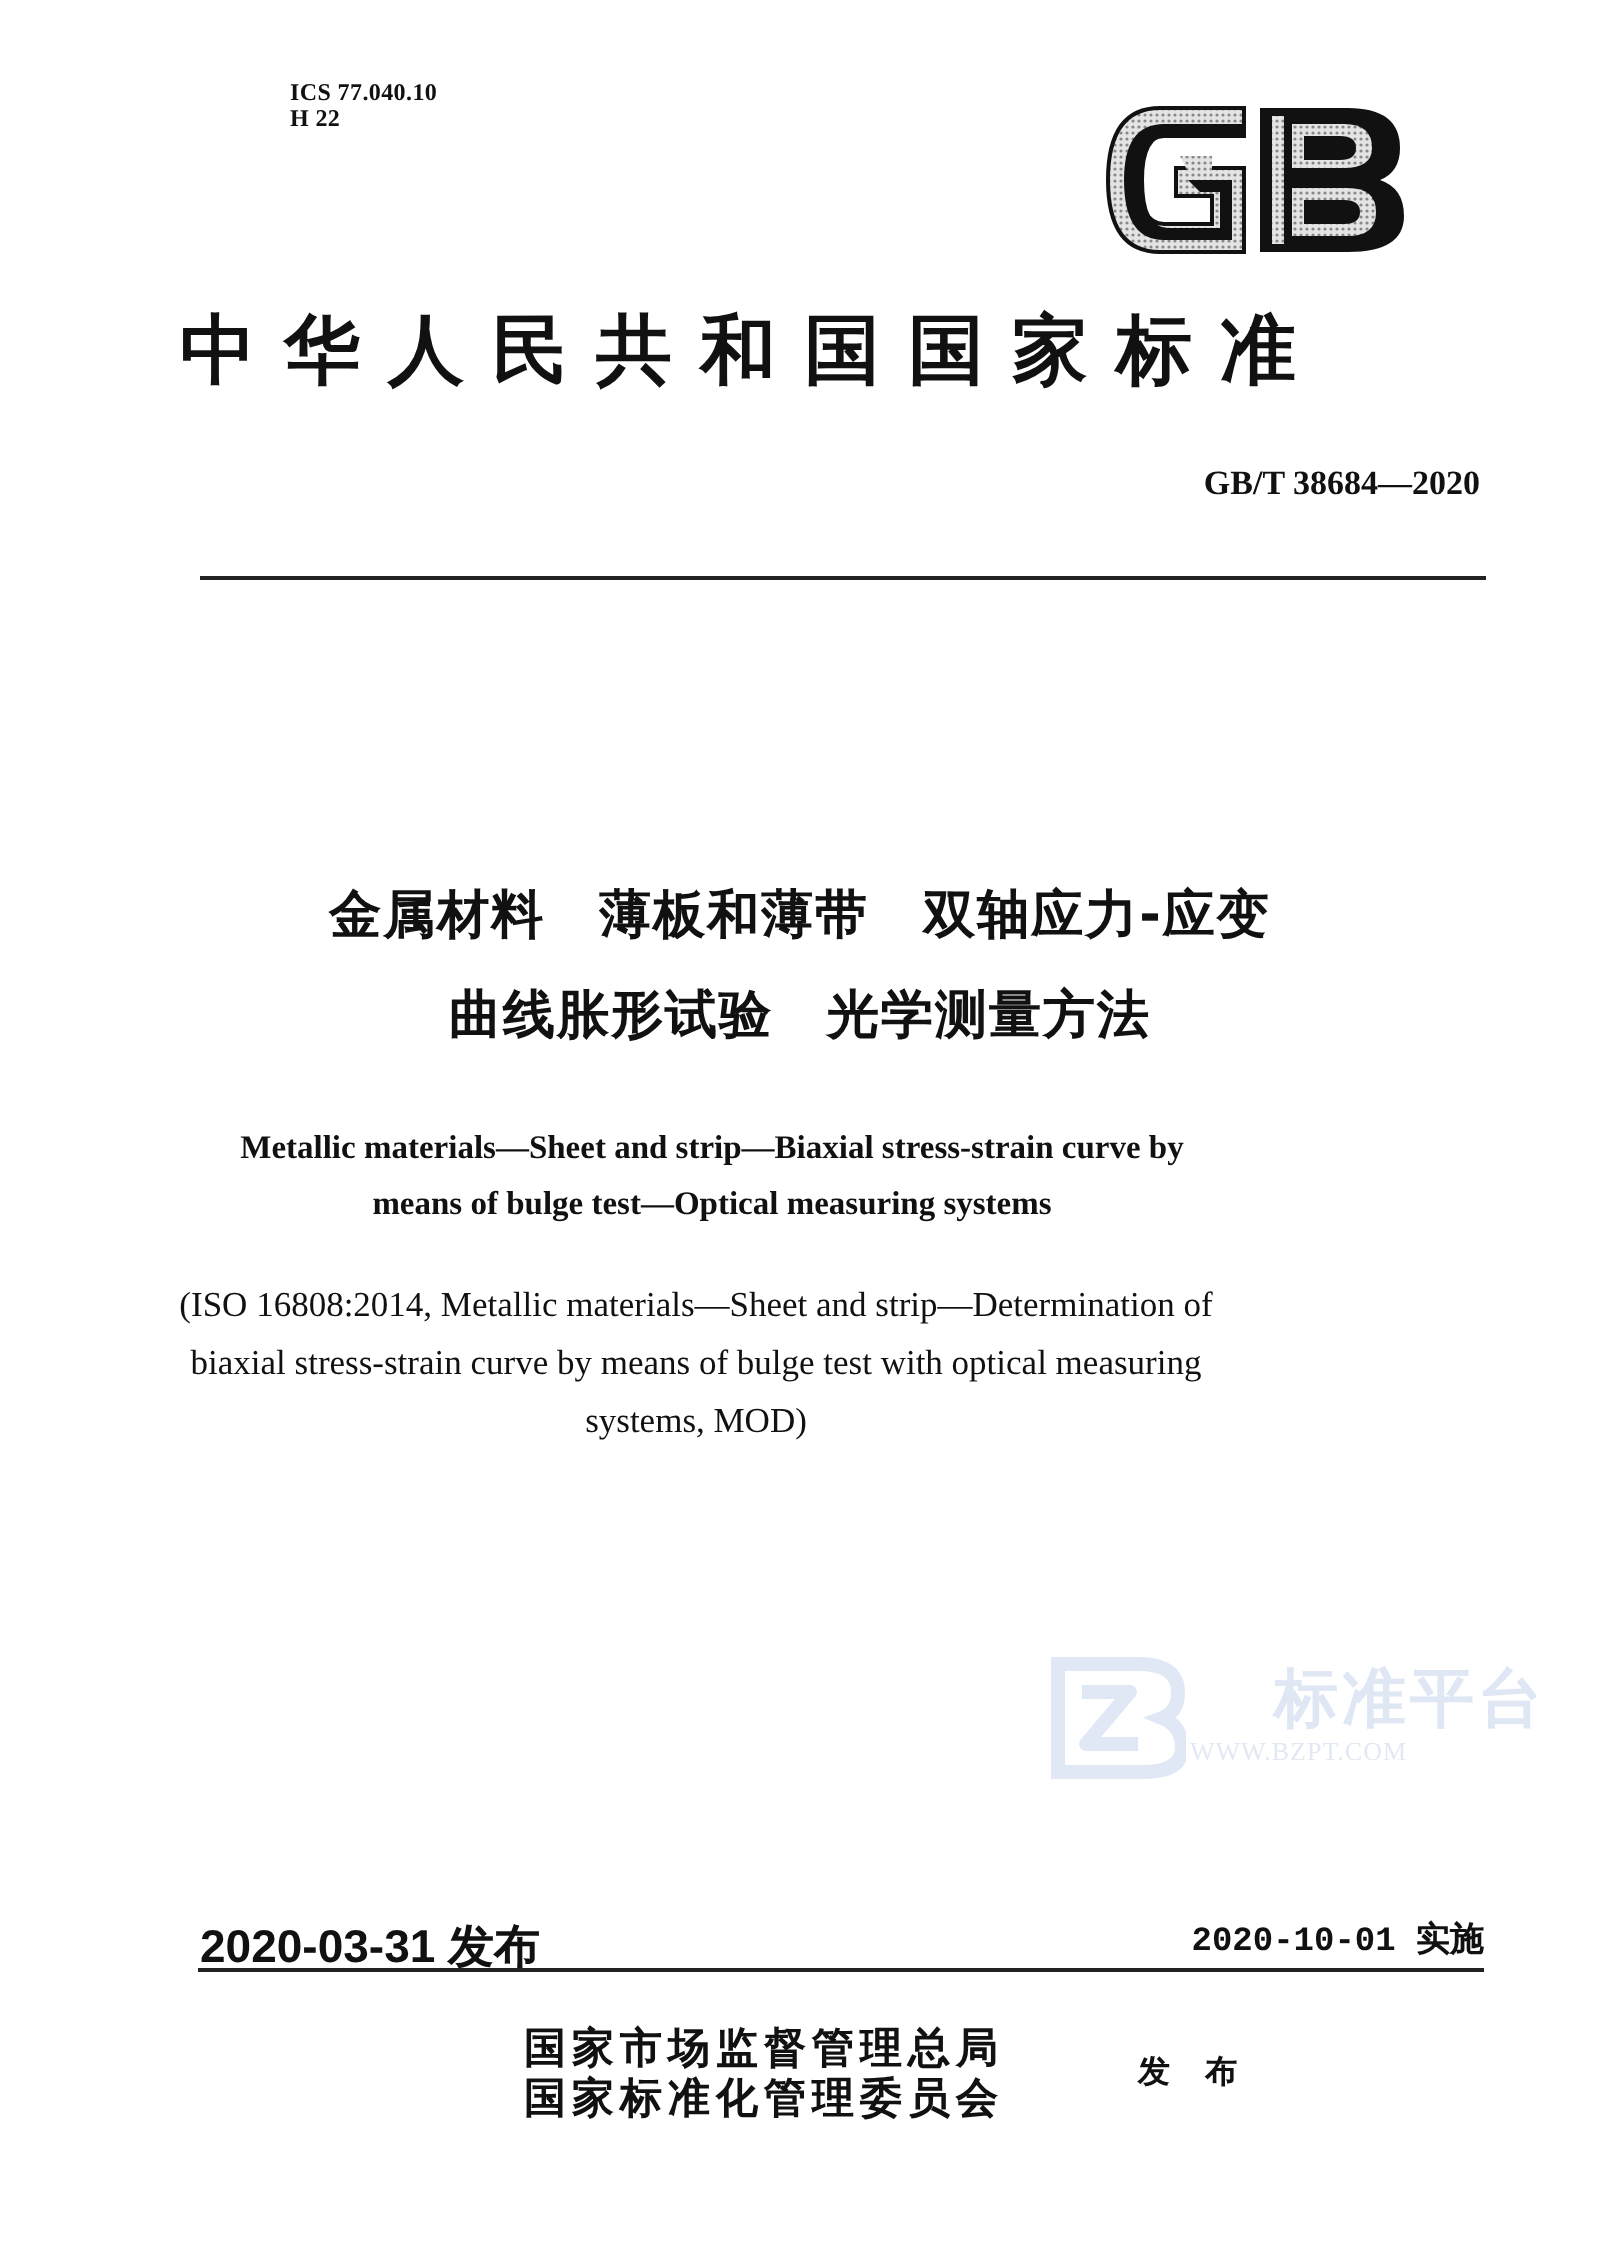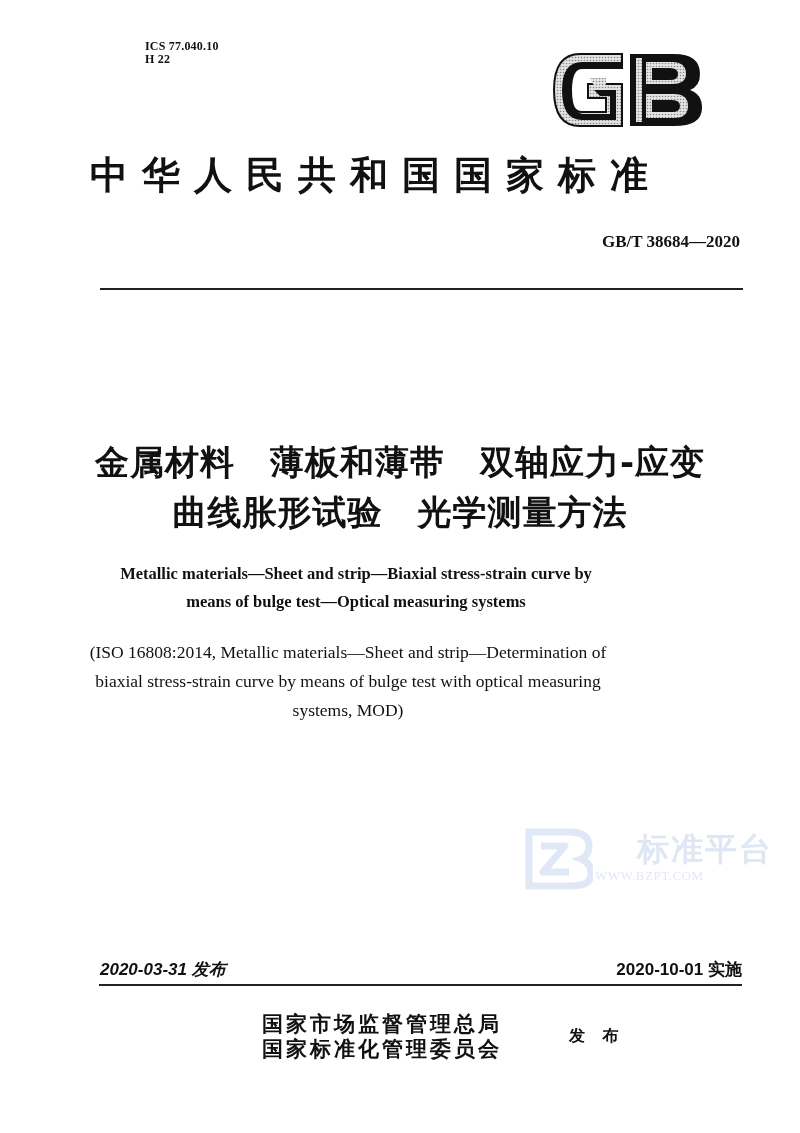--- a/index.html
+++ b/index.html
@@ -14,36 +14,36 @@
     .logo { left: 550px; top: 50px; width: 155px; height: 80px; }
 
     .national-title { left: 90px; top: 150px; width: 660px; font-size: 38px; font-weight: bold; letter-spacing: 14px; white-space: nowrap; font-family: "DejaVu Serif", serif; }
 
     .std-code { right: 60px; top: 232px; font-size: 17px; font-weight: bold; white-space: nowrap; }
 
     .rule { height: 2px; background: #222; }
     .rule-top { left: 100px; top: 288px; width: 643px; }
     .rule-bottom { left: 99px; top: 984px; width: 643px; }
 
-    .cn-title { left: 0; width: 800px; text-align: center; font-size: 34px; font-weight: bold; letter-spacing: 1px; white-space: pre; font-family: "DejaVu Sans", sans-serif; }
+    .cn-title { left: 0; width: 800px; text-align: center; font-size: 26px; font-weight: bold; letter-spacing: 1px; white-space: pre; font-family: "DejaVu Sans", sans-serif; }
     .cn-title.l1 { top: 440px; }
     .cn-title.l2 { top: 490px; }
 
     .en-title { left: 0; width: 712px; text-align: center; font-size: 16.5px; font-weight: bold; line-height: 28px; top: 560px; }
     .en-title div { white-space: nowrap; }
 
     .iso-ref { left: 0; width: 696px; text-align: center; font-size: 17.5px; line-height: 29px; top: 638px; }
     .iso-ref div { white-space: nowrap; }
 
     .watermark { left: 525px; top: 828px; width: 215px; height: 62px; opacity: 0.9; }
     .wm-text { left: 593px; top: 828px; font-size: 32px; color: #dfe6f4; font-weight: bold; letter-spacing: 2px; font-family: "DejaVu Serif", serif; white-space: nowrap; margin-left: 44px; }
     .wm-url { left: 595px; top: 868px; font-size: 13px; color: #e2e8f4; letter-spacing: 0.5px; white-space: nowrap; }
 
-    .date-left { left: 100px; top: 958px; font-size: 17px; font-weight: bold; white-space: nowrap; font-style: italic; }
-    .date-right { right: 58px; top: 958px; font-size: 17px; font-weight: bold; white-space: nowrap; }
+    .date-left { left: 100px; top: 958px; font-size: 23px; font-weight: bold; white-space: nowrap; }
+    .date-right { right: 58px; top: 958px; font-size: 17px; font-weight: bold; white-space: nowrap; font-family: Liberation Mono, monospace; }
 
     .issuers { left: 262px; top: 1012px; font-size: 21px; font-weight: bold; line-height: 25px; letter-spacing: 3px; font-family: "DejaVu Sans", sans-serif; }
     .issuers div { white-space: nowrap; }
     .issue-label { left: 533px; top: 1026px; font-size: 16px; font-weight: bold; letter-spacing: 6px; white-space: nowrap; font-family: "DejaVu Sans", sans-serif; margin-left: 36px; }
   </style>
 </head>
 <body>
 
 <div class="abs ics serif">
   <div>ICS 77.040.10</div>

